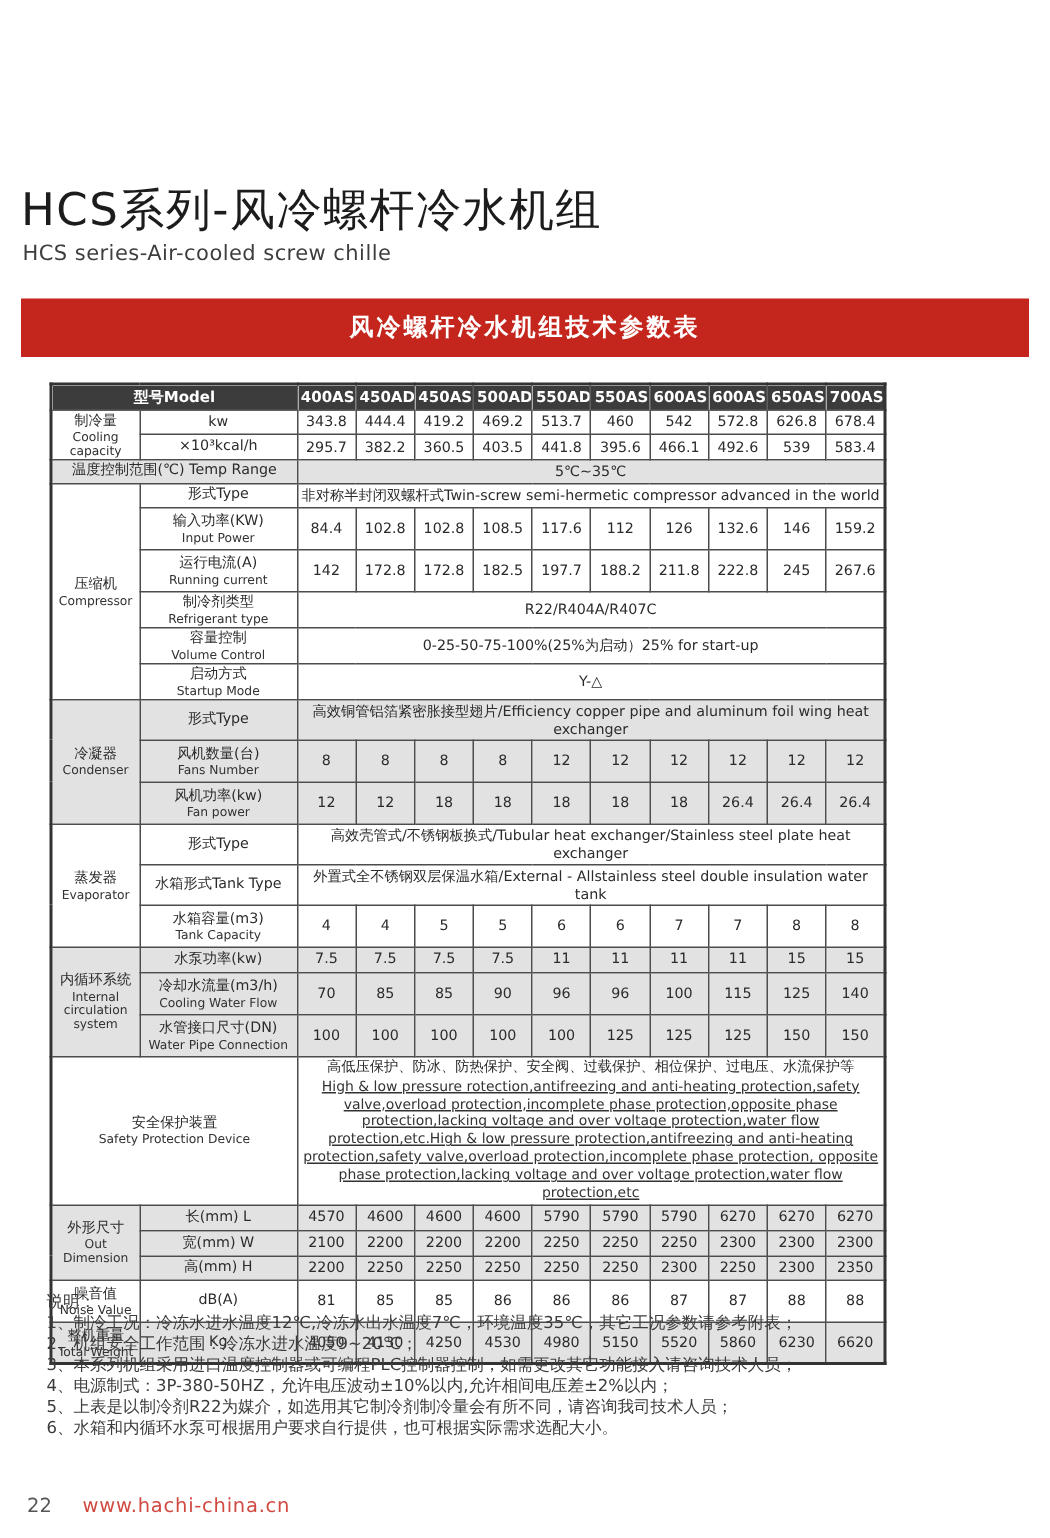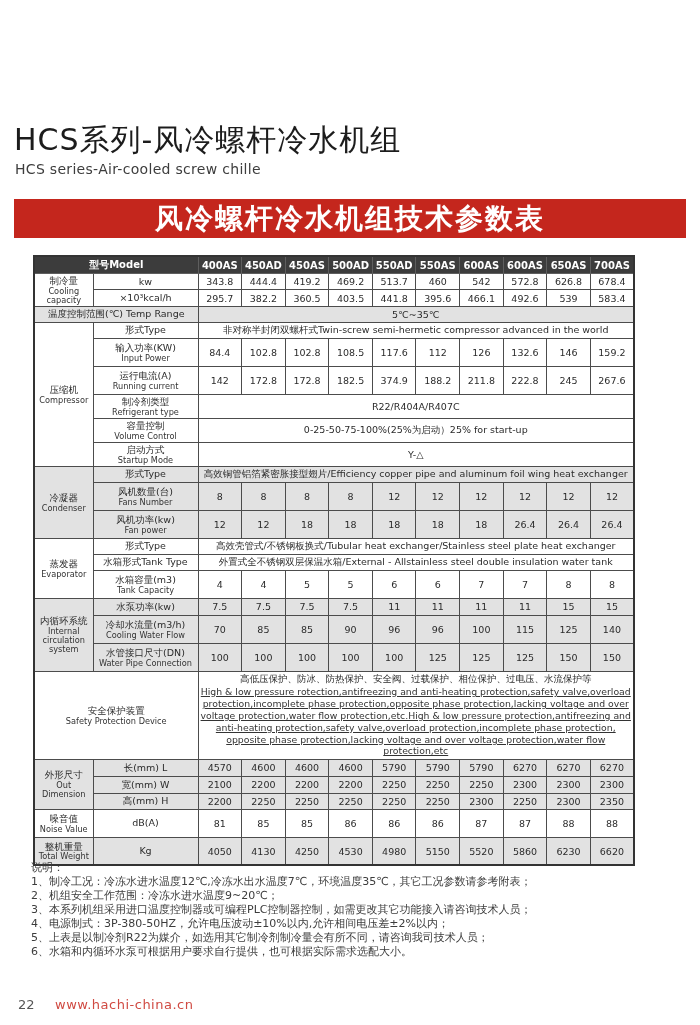--- a/index.html
+++ b/index.html
@@ -4,23 +4,23 @@
 <style>
   * { box-sizing: border-box; margin: 0; padding: 0; }
   html,body { background:#ffffff; }
   body { width:700px; height:1025px; font-family:"DejaVu Sans","Liberation Sans",sans-serif; position:relative; }
   .page { position:relative; width:700px; height:1025px; overflow:hidden; background:#ffffff; }
 
   .title { position:absolute; left:14px; top:120px; font-size:30px; font-weight:normal; color:#1c1c1c; letter-spacing:1px; white-space:nowrap; }
   .subtitle { position:absolute; left:15px; top:161px; font-size:14px; color:#3d3d3d; letter-spacing:0.3px; }
   .banner { position:absolute; left:14px; top:199px; width:672px; height:39px; background:#c4261d;
             display:flex; align-items:center; justify-content:center; }
-  .banner span { color:#ffffff; font-size:28px; font-weight:bold; letter-spacing:2px; white-space:nowrap; }
-
-  table.spec { position:absolute; left:33px; top:255px; width:602px; border-collapse:collapse;
+  .banner span { color:#ffffff; font-size:16px; font-weight:bold; letter-spacing:2px; white-space:nowrap; }
+
+  table.spec { position:absolute; left:33px; top:255px; width:558px; border-collapse:collapse;
                table-layout:fixed; border:2px solid #333; }
   table.spec td { border:1px solid #4c4c4c; text-align:center; vertical-align:middle; padding:1px 2px; color:#2b2b2b; overflow:hidden; }
   tr.hdr td { background:#3c3c3c; color:#ffffff; font-weight:bold; font-size:10px; border-color:#5e5e5e; }
   tr.gray td { background:#e2e2e2; }
   .lbl-zh { font-size:9.5px; line-height:1.25; }
   .lbl-en { font-size:8.2px; line-height:1.1; color:#333;text-align:center; }
   td.val { font-size:9.5px; }
   td.wide { font-size:9.5px; }
   .h15{height:15px} .h16{height:16px} .h17{height:17px} .h22{height:22px}
   .h24{height:24px} .h28{height:28px} .h88{height:88px}
@@ -139,21 +139,21 @@
         </tr>
     <tr class="h28">
       <td>
         <div class="lbl-zh">运行电流(A)</div>
         <div class="lbl-en">Running current</div>
       </td>
     <td class="val">142</td>
           <td class="val">172.8</td>
           <td class="val">172.8</td>
           <td class="val">182.5</td>
-          <td class="val">374.9</td>
+          <td class="val">197.7</td>
           <td class="val">188.2</td>
           <td class="val">211.8</td>
           <td class="val">222.8</td>
           <td class="val">245</td>
           <td class="val">267.6</td>
         </tr>
     <tr class="h22">
       <td>
         <div class="lbl-zh">制冷剂类型</div>
         <div class="lbl-en">Refrigerant type</div>

